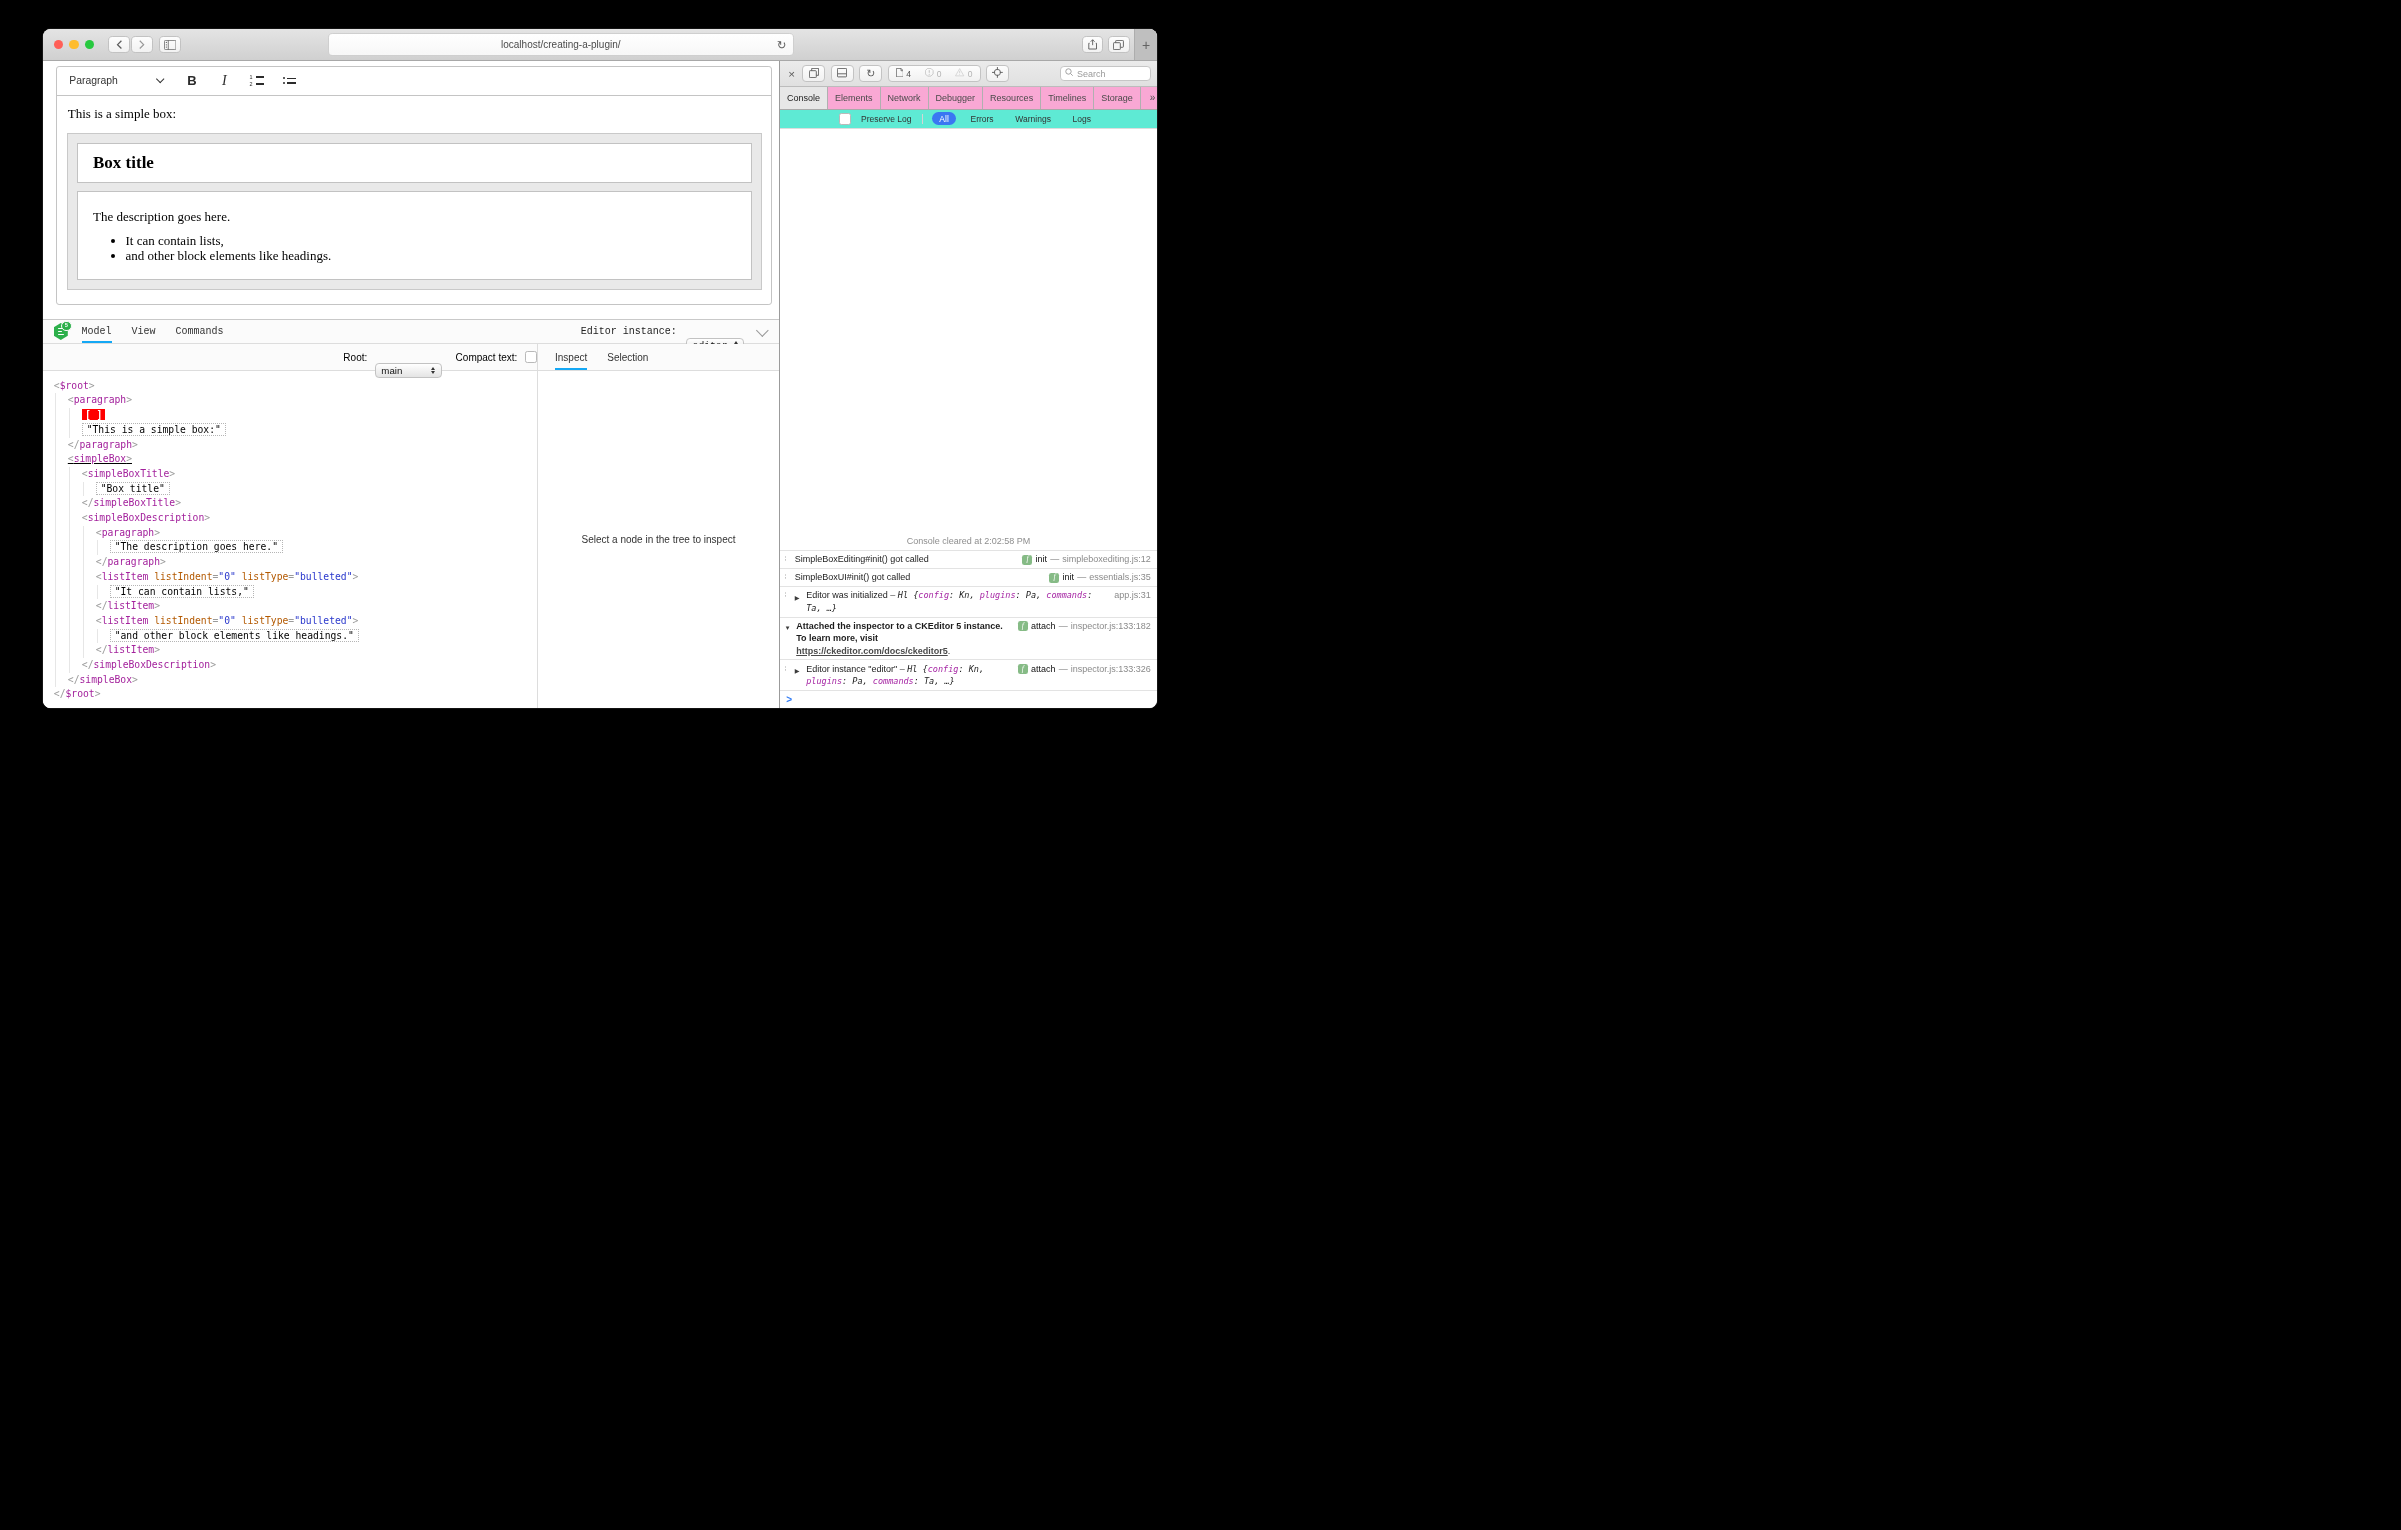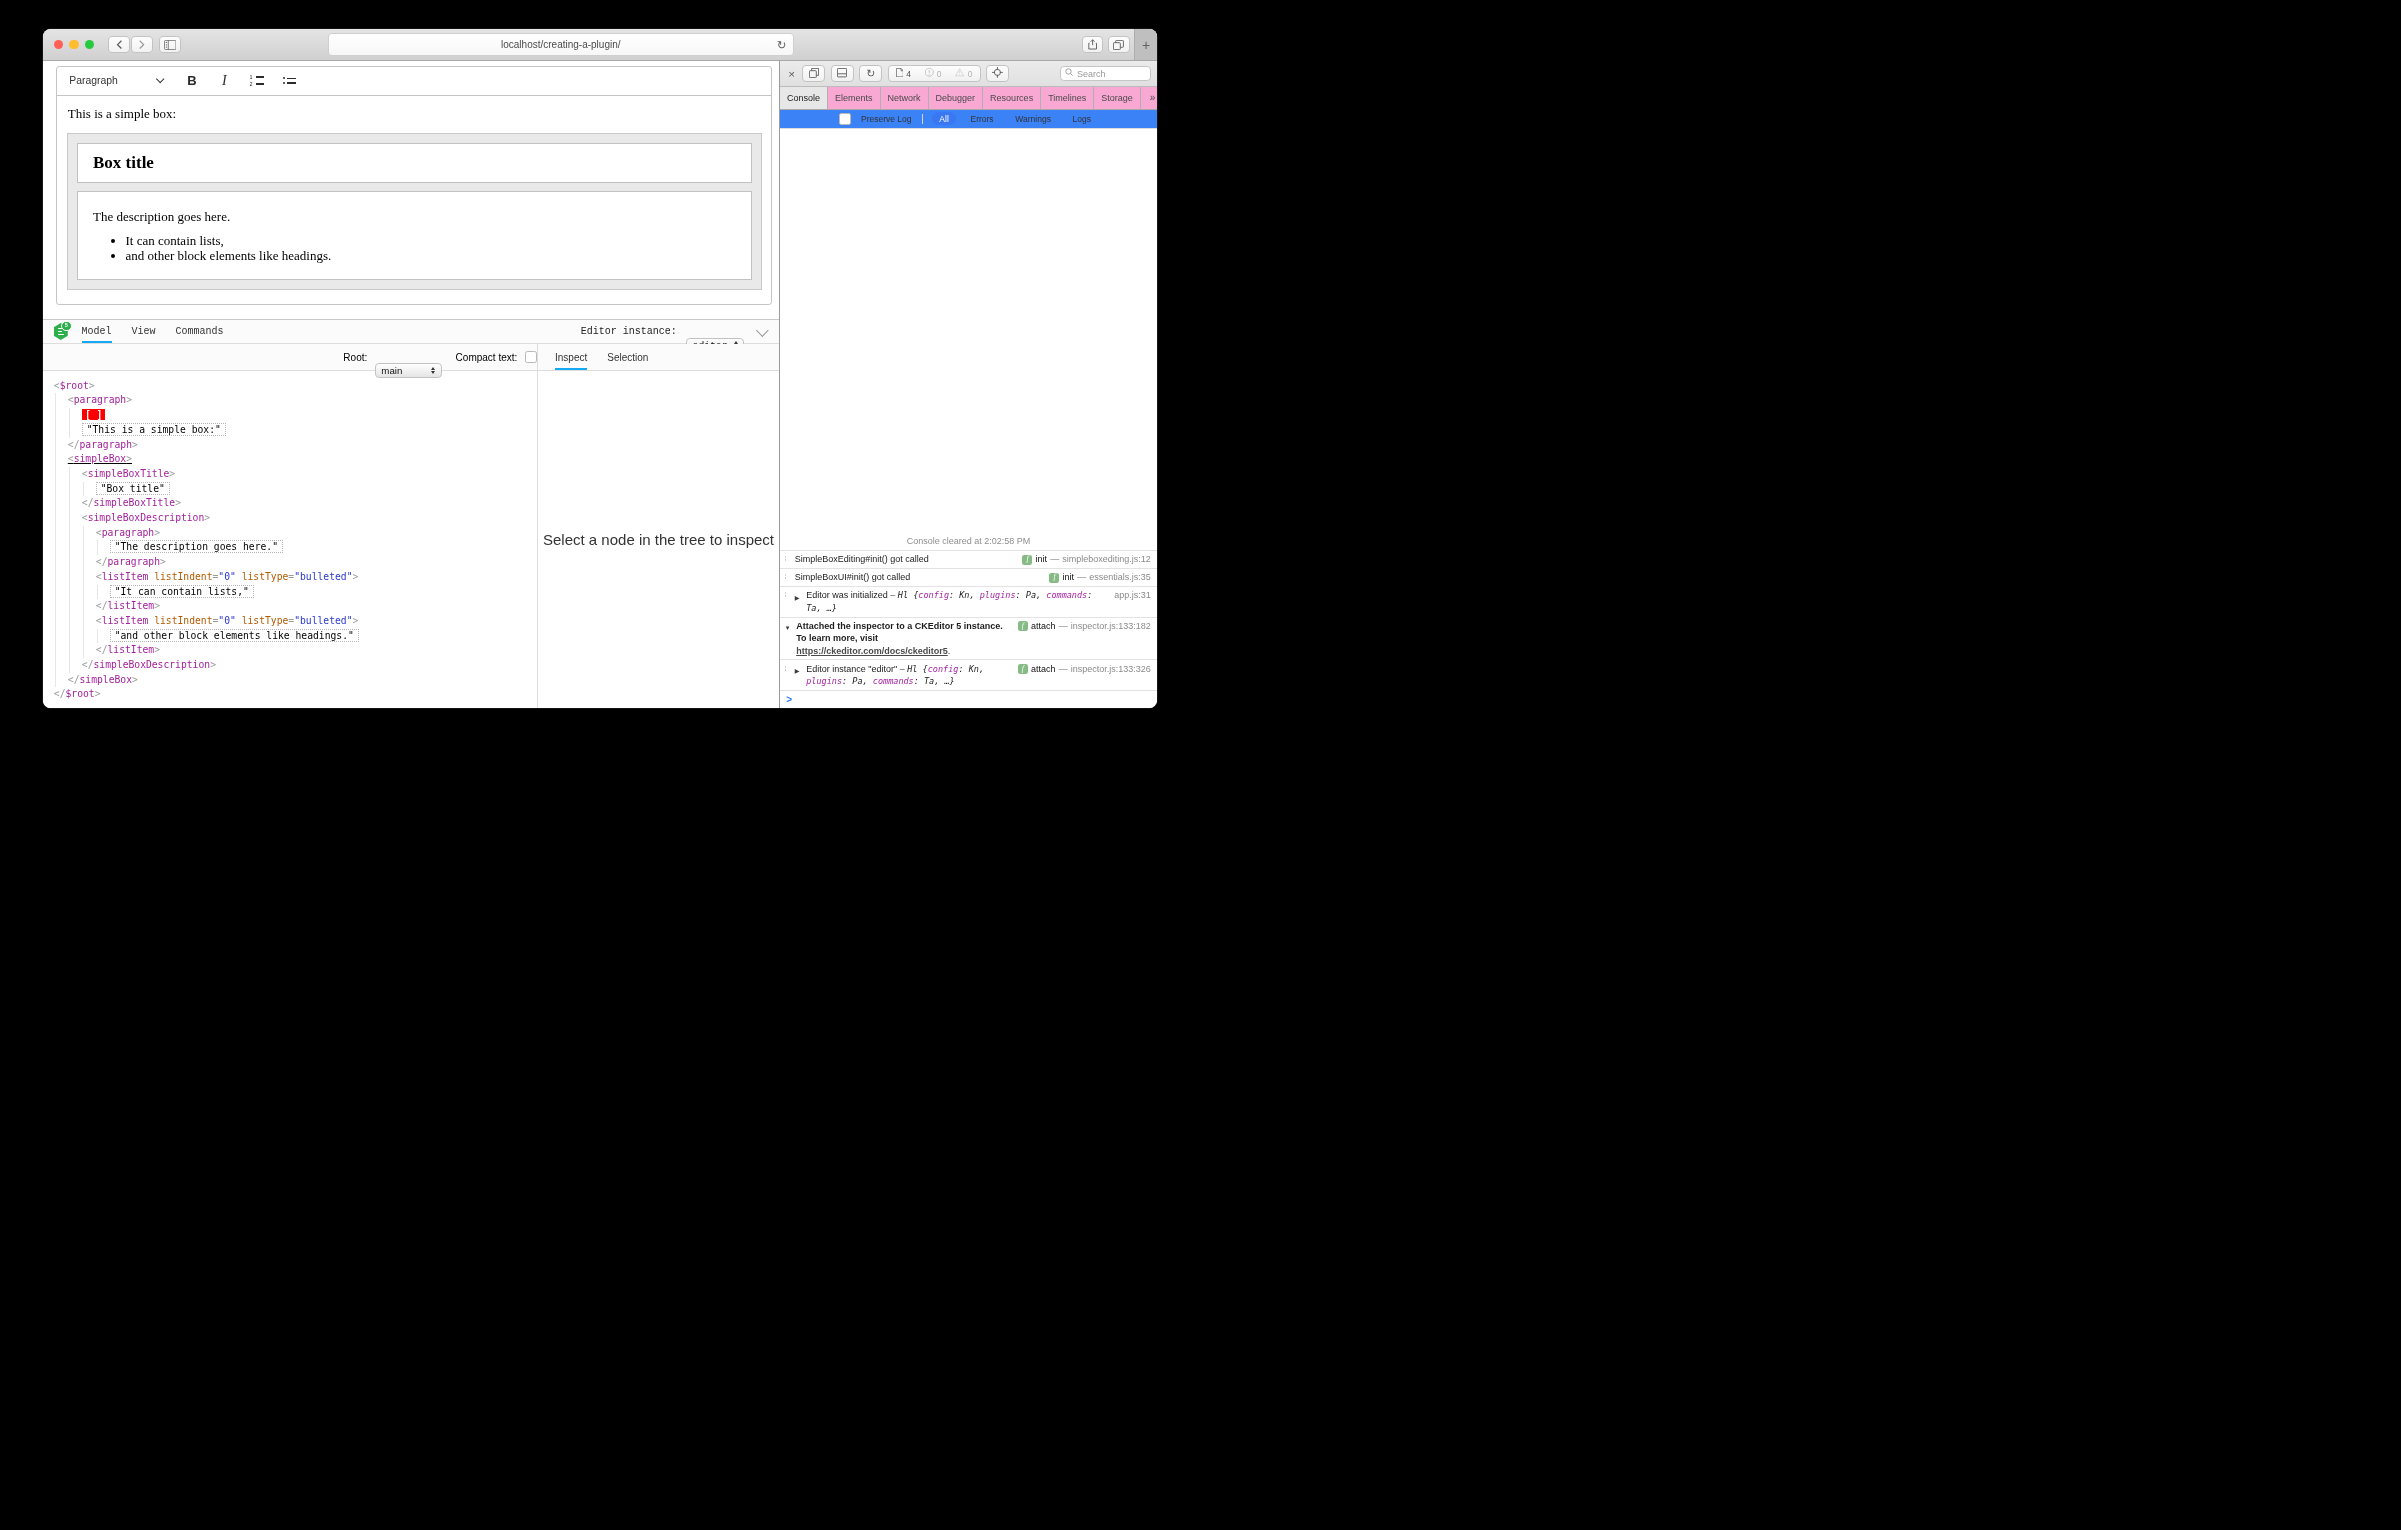--- a/index.html
+++ b/index.html
@@ -68,35 +68,35 @@
   .ckbody{flex:1;display:flex;min-height:0;}
   .treepane{width:495px;flex:0 0 495px;border-right:0.8px solid #ddd;overflow:hidden;padding:7.7px 0 0 10.8px;box-sizing:border-box;font-family:"DejaVu Sans Mono",monospace;font-size:9.7px;}
   .tree-line{position:relative;line-height:14.7px;white-space:nowrap;}
   .guide{position:absolute;top:0;bottom:0;width:0.8px;background:#e6e6e6;}
   .angle{color:#9a9a9a;}
   .tag{color:#a3219c;}
   .attr-name{color:#b35900;}
   .attr-value{color:#2937cc;}
   .text-node{border:0.8px dotted #b5b5b5;padding:0 3.9px;color:#000;background:#fff;}
   .selection-marker{background:#f00;color:#fff;padding:0 3.1px;font-weight:bold;}
-  .inspectpane{flex:1;display:flex;align-items:center;justify-content:center;color:#333;font-size:15px;text-align:center;}
+  .inspectpane{flex:1;display:flex;align-items:center;justify-content:center;color:#333;font-size:10px;text-align:center;}
   
   .webinspector{flex:1;border-left:0.8px solid #9b9b9b;display:flex;flex-direction:column;min-width:0;background:#fff;}
   .witoolbar{height:25px;flex:0 0 25px;background:linear-gradient(#ebebeb,#e0e0e0);border-bottom:0.8px solid #bcbcbc;display:flex;align-items:center;gap:5.4px;padding:0 6.2px;}
   .wix{color:#5c5c5c;font-size:11.6px;width:10.8px;text-align:center;}
   .wibtn{height:16.2px;min-width:23px;background:linear-gradient(#fdfdfd,#f1f1f1);border:0.8px solid #c3c3c3;border-radius:3.9px;display:flex;align-items:center;justify-content:center;color:#5c5c5c;box-sizing:border-box;}
   .wiseg{height:16.2px;background:linear-gradient(#fdfdfd,#f1f1f1);border:0.8px solid #c3c3c3;border-radius:3.9px;display:flex;align-items:center;box-sizing:border-box;}
   .wiseg .seg{display:flex;align-items:center;gap:3.1px;padding:0 7px;height:100%;font-size:8.5px;color:#4c4c4c;}
   .wiseg .seg.dim{color:#b3b3b3;}
   .searchfield{margin-left:auto;height:15.5px;width:91px;background:#fff;border:0.8px solid #c6c6c6;border-radius:3.9px;display:flex;align-items:center;gap:3.1px;padding:0 4.6px;color:#9a9a9a;font-size:9px;box-sizing:border-box;}
   .witabs{height:21.7px;flex:0 0 21.7px;background:#f9a8d4;border-bottom:0.8px solid #a9a9a9;display:flex;align-items:stretch;}
   .witab{display:flex;align-items:center;justify-content:center;padding:0 7px;font-size:9px;color:#4a4a4a;border-right:0.8px solid #b0b0b0;}
   .witab.active{background:#e7e7e7;color:#222;}
   .witab.icon{font-size:10px;min-width:15.5px;padding:0 3.9px;}
-  .wifilter{height:18.6px;flex:0 0 18.6px;background:#3b82f6;border-bottom:0.8px solid #ddd;display:flex;align-items:center;justify-content:center;gap:10px;font-size:8.5px;color:#333;}
+  .wifilter{height:18.6px;flex:0 0 18.6px;background:#5eead4;border-bottom:0.8px solid #ddd;display:flex;align-items:center;justify-content:center;gap:10px;font-size:8.5px;color:#333;}
   .scope{padding:1.5px 7px;border-radius:7px;}
   .scope.active{background:#3a77f2;color:#fff;}
   .fdivider{width:0.8px;height:10.8px;background:#d4d4d4;}
   .console{flex:1;display:flex;flex-direction:column;min-height:0;font-size:9px;}
   .cleared{margin-top:auto;text-align:center;color:#8e8e8e;padding:3.9px 0;}
   .console-row{border-top:0.8px solid #e3e3e3;display:flex;align-items:flex-start;padding:2.3px 6.2px 2.3px 4.6px;gap:3.9px;line-height:12.4px;color:#1c1c1c;}
   .console-row.bold .msg-text{font-weight:bold;}
   .log-glyph{color:#b5b5b5;font-size:7.7px;width:6.2px;flex:0 0 6.2px;letter-spacing:-0.8px;}
   .arrow{color:#3c3c3c;font-size:6.2px;flex:0 0 7.7px;padding-top:2.3px;}
   .msg-body{flex:1;min-width:0;}

